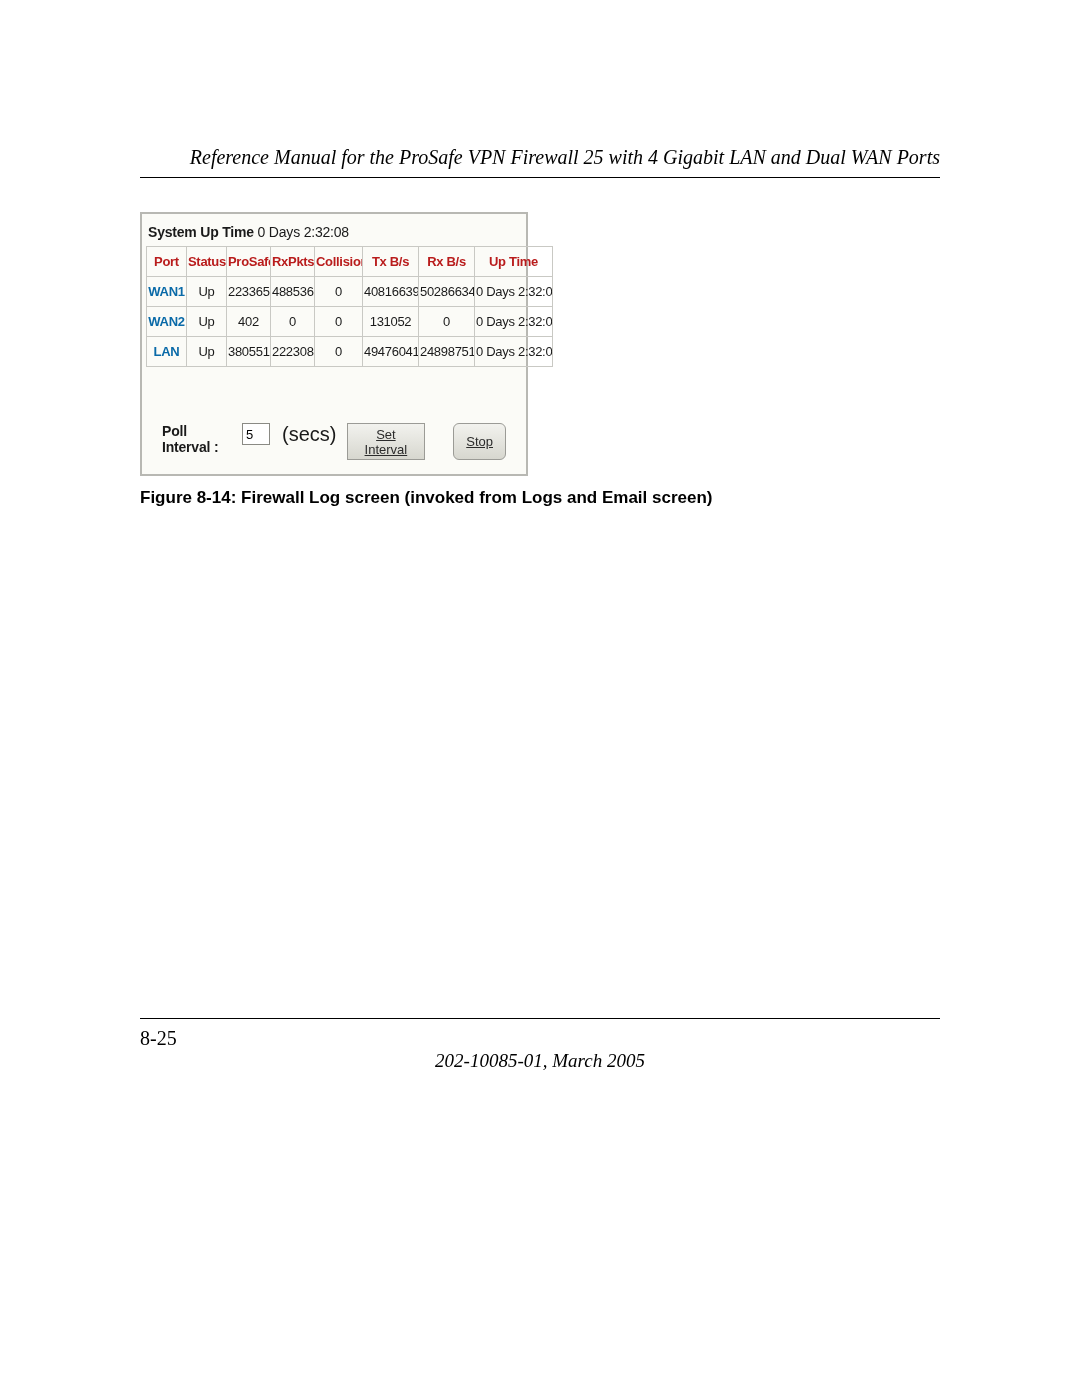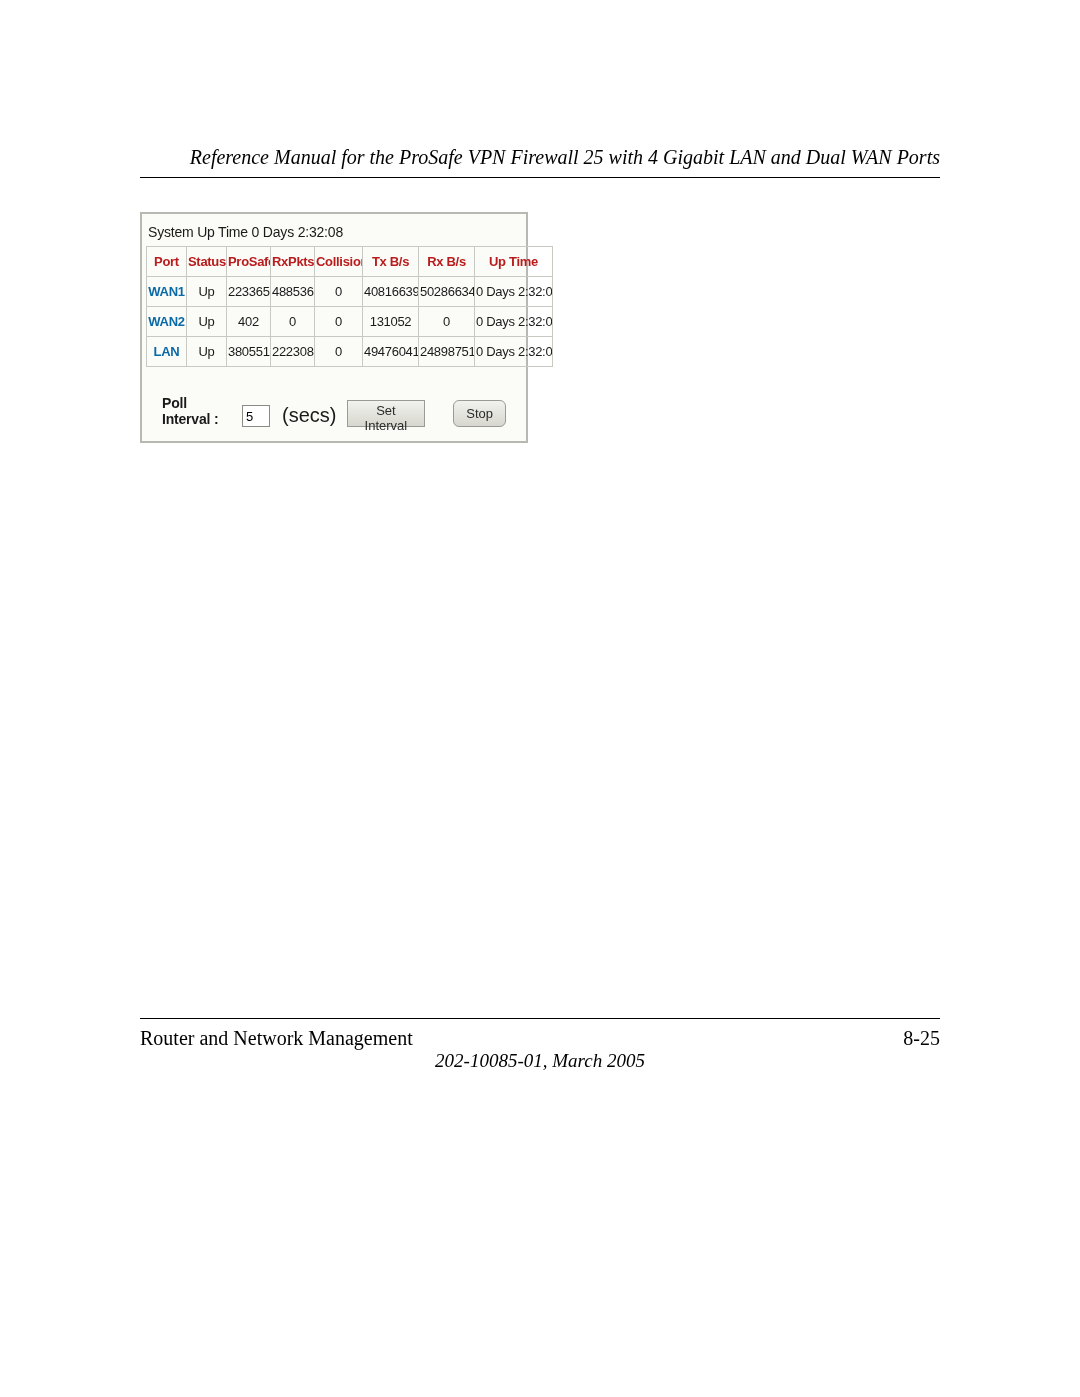--- a/index.html
+++ b/index.html
@@ -35,21 +35,21 @@
     font-family: Arial, "Helvetica Neue", Helvetica, sans-serif;
     color: #1a1a1a;
     margin-bottom: 12px;
   }
   .uptime-line {
     font-size: 14px;
     font-weight: 500;
     padding: 0 2px 6px 2px;
     letter-spacing: -0.2px;
   }
-  .uptime-line .label { font-weight: 400; }
+  .uptime-line .label { font-weight: 700; }
   .stat-table {
     border-collapse: collapse;
     width: 100%;
     table-layout: fixed;
   }
   .stat-table th, .stat-table td {
     border: 1px solid #c9c9c4;
     font-size: 13px;
     text-align: center;
     padding: 7px 1px;
@@ -69,50 +69,51 @@
   }
   .col-port   { width: 40px; }
   .col-status { width: 40px; }
   .col-tx     { width: 44px; }
   .col-rx     { width: 44px; }
   .col-coll   { width: 48px; }
   .col-txbs   { width: 56px; }
   .col-rxbs   { width: 56px; }
   .col-up     { width: 78px; }
   .controls-row {
-    margin-top: 28px;
+    margin-top: 56px;
     display: flex;
-    align-items: flex-end;
+    align-items: flex-start;
     font-size: 14px;
     padding: 0 16px;
     gap: 10px;
   }
   .controls-row .poll-label {
     font-weight: 800;
     letter-spacing: -0.2px;
     margin-right: 2px;
   }
   .poll-input {
     width: 28px;
     height: 22px;
     border: 1px solid #8a8a84;
     background: #fff;
     font-size: 13px;
     padding: 2px 3px;
     font-family: Arial, sans-serif;
   }
   .secs { font-size: 20px; margin-right: auto; margin-left: 2px; }
   .ui-btn {
-    height: 27px;
+    height: 37px;
     border: 1px solid #9b9b96;
     background: linear-gradient(#f2f2ee, #d7d7cf);
     font-family: Arial, sans-serif;
     font-size: 13px;
     padding: 2px 12px;
     color: #2b2b2b;
+    text-decoration: underline;
   }
   .ui-btn + .ui-btn { margin-left: 18px; border-radius: 6px; }
   .figure-caption {
     font-family: Arial, Helvetica, sans-serif;
     font-weight: 700;
     font-size: 17px;
     margin-top: 8px;
   }
   .footer {
     position: absolute;
@@ -207,22 +208,22 @@
 
     <div class="controls-row">
       <span class="poll-label">Poll Interval :</span>
       <input class="poll-input" value="5" style="">
       <span class="secs">(secs)</span>
       <button class="ui-btn">Set Interval</button>
       <button class="ui-btn">Stop</button>
     </div>
   </div>
 
+  <div class="figure-caption">Figure 8-14:  Firewall Log screen (invoked from Logs and Email screen)</div>
 </div>
 
 <div class="footer">
   <div class="footer-rule"></div>
   <div class="footer-row">
-    <span>Router and Network Management</span>
     <span>8-25</span>
   </div>
   <div class="footer-doc">202-10085-01, March 2005</div>
 </div>
 
 </body></html>

